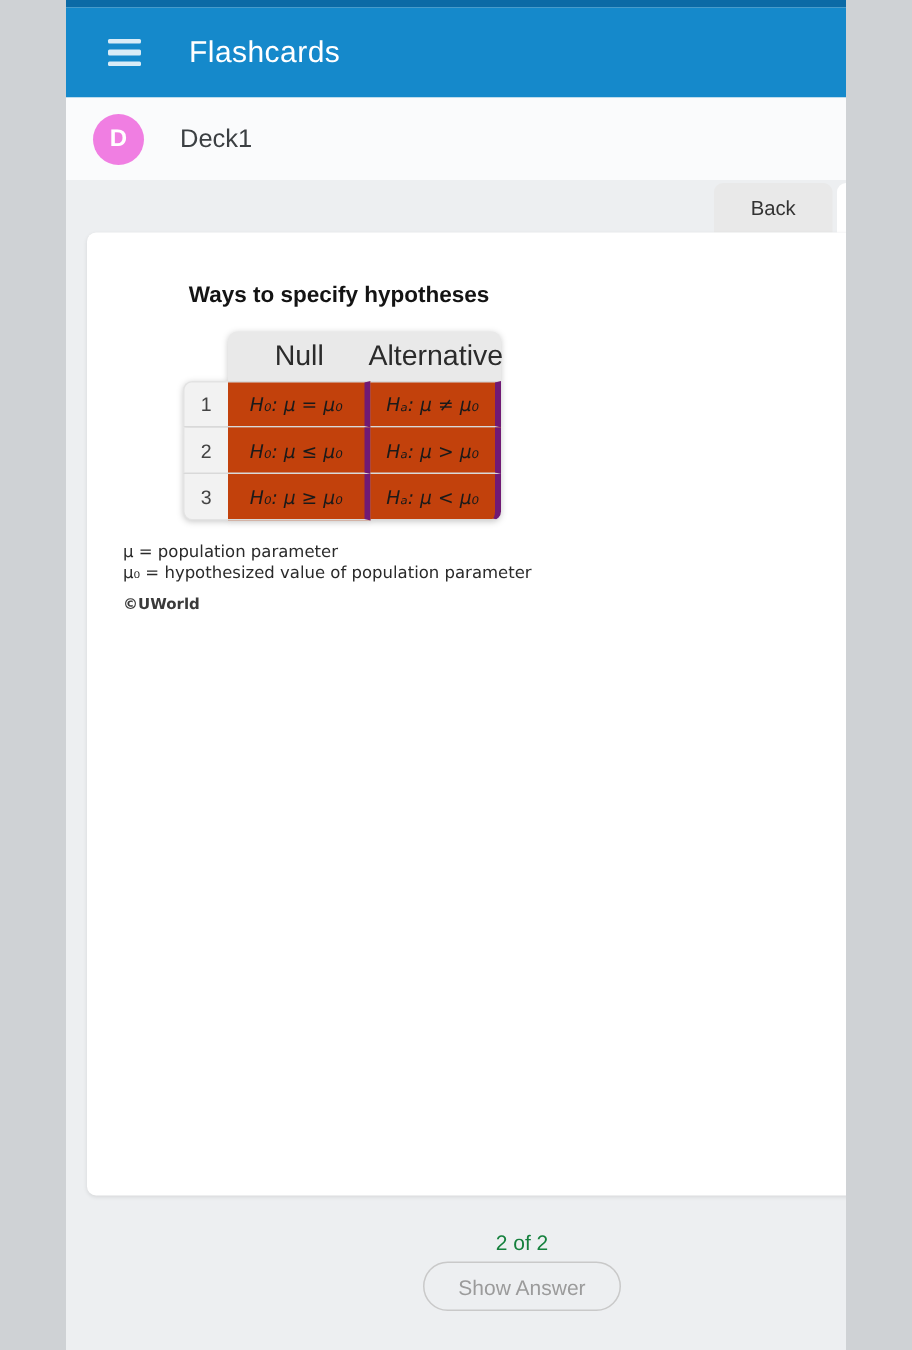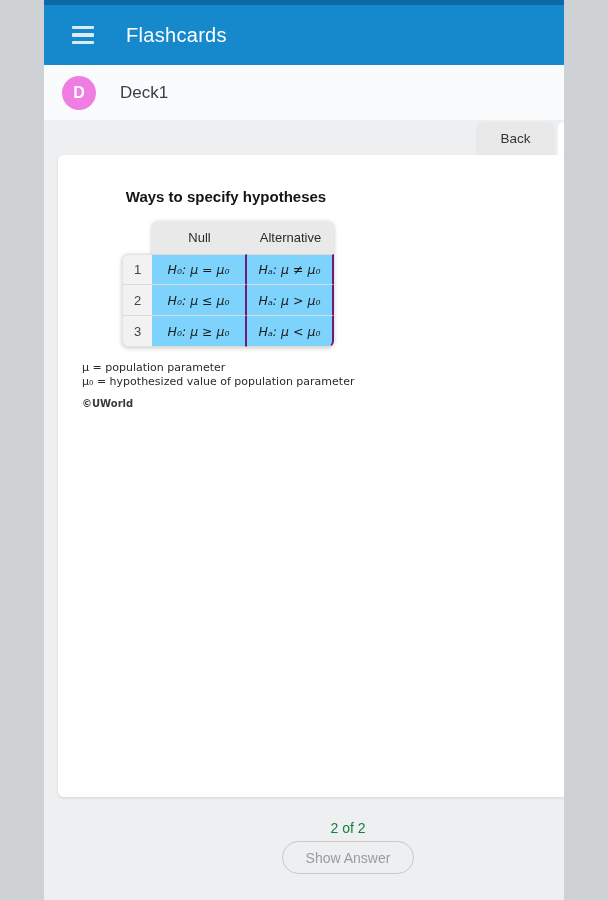--- a/index.html
+++ b/index.html
@@ -86,28 +86,28 @@
     filter: drop-shadow(0 1.5px 2px rgba(0,0,0,0.22));
     font-size: 12.5px;
   }
   .t-header {
     margin-left: 30px; width: 182px; height: 33px;
     background: #e9e9e9; border-radius: 6px 6px 0 0;
     display: grid; grid-template-columns: 95px 87px;
   }
   .t-header .hcell {
     display: flex; align-items: center; justify-content: center;
-    color: #2b2b2b; font-size: 13px;
+    color: #2b2b2b; font-size: 19px;
   }
   .t-body { display: grid; grid-template-columns: 30px 95px 87px; }
   .t-cell {
     height: 31px;
     display: flex; align-items: center; justify-content: center;
-    border-right: 2px solid #701a75; border-bottom: 1px solid #d9d9d9;
-    background: #7dd3fc;
+    border-right: 4px solid #701a75; border-bottom: 1px solid #d9d9d9;
+    background: #c2410c;
   }
   .t-stub {
     background: #f2f2f2; color: #444; font-size: 13px;
     border-left: 1px solid #e3e3e3; border-right: none;
   }
   .t-body .row0 { border-top: 1px solid #d9d9d9; }
   .t-body .row0.t-stub { border-top: 1px solid #e3e3e3; border-radius: 6px 0 0 0; }
   .t-body .row2.t-stub { border-radius: 0 0 0 6px; border-bottom: 1px solid #e3e3e3; }
   .t-body .row2.c-alt { border-radius: 0 0 6px 0; text-align: right; }
   .formula {

